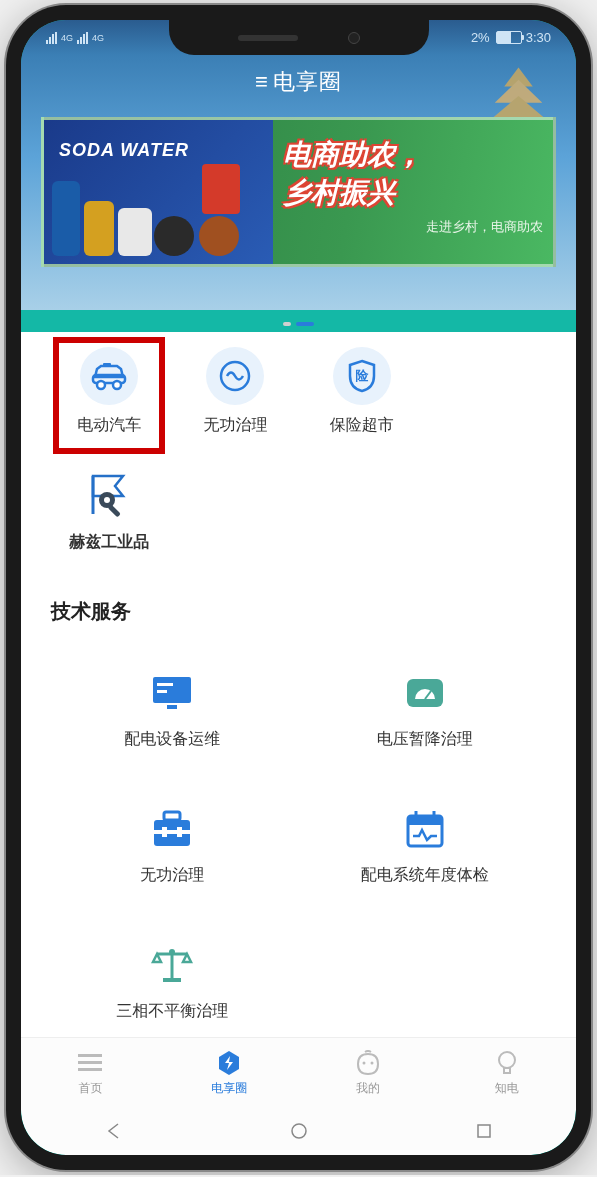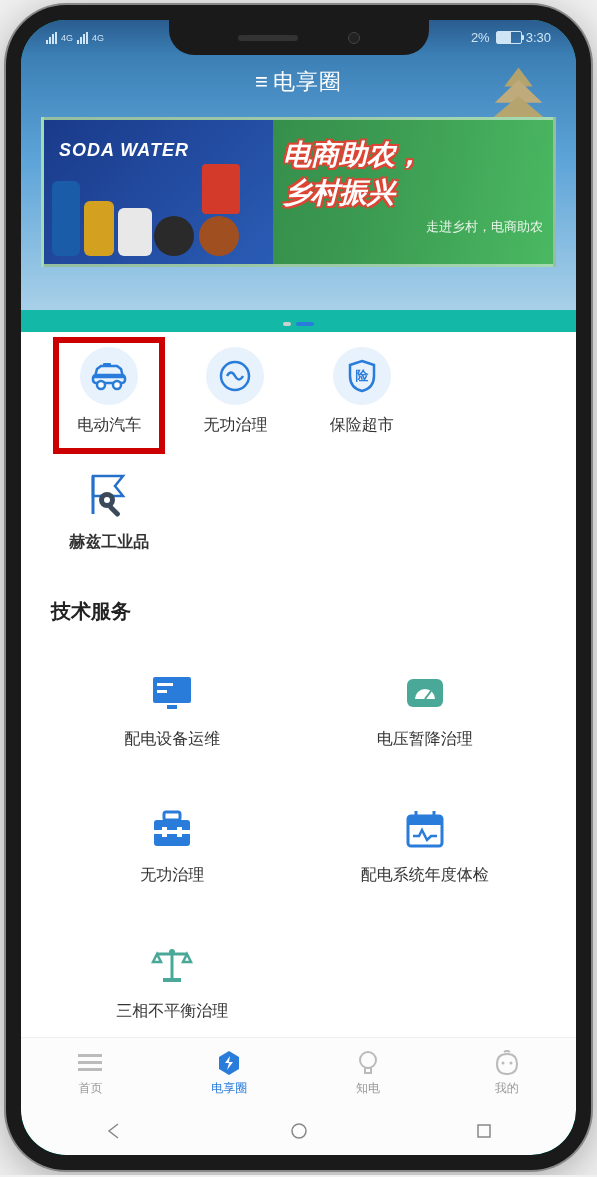--- a/index.html
+++ b/index.html
@@ -563,38 +563,38 @@
         <div class="tab-icon">
           <svg width="28" height="28" viewBox="0 0 28 28">
             <polygon points="14,2 24,8 24,20 14,26 4,20 4,8" fill="#2a7cdb"></polygon>
             <path d="M 15 7 L 10 14 L 14 14 L 12 21 L 18 13 L 14 13 Z" fill="#fff"></path>
           </svg>
         </div>
         <div class="tab-label">电享圈</div>
       </div>
       <div class="tab-item">
         <div class="tab-icon">
-          <svg width="24" height="28" viewBox="0 0 24 28">
-            <circle cx="12" cy="11" r="8" fill="none" stroke="#bbb" stroke-width="2"></circle>
-            <rect x="9" y="19" width="6" height="5" fill="none" stroke="#bbb" stroke-width="2"></rect>
-          </svg>
-        </div>
-        <div class="tab-label">知电</div>
-      </div>
-      <div class="tab-item">
-        <div class="tab-icon">
           <svg width="28" height="26" viewBox="0 0 28 26">
             <path d="M 14 4 Q 4 4 4 14 Q 4 24 14 24 Q 24 24 24 14 Q 24 4 14 4" fill="none" stroke="#bbb" stroke-width="2"></path>
             <path d="M 11 2 Q 14 0 17 2" fill="none" stroke="#bbb" stroke-width="2"></path>
             <circle cx="10" cy="13" r="1.5" fill="#bbb"></circle>
             <circle cx="18" cy="13" r="1.5" fill="#bbb"></circle>
           </svg>
         </div>
         <div class="tab-label">我的</div>
       </div>
+      <div class="tab-item">
+        <div class="tab-icon">
+          <svg width="24" height="28" viewBox="0 0 24 28">
+            <circle cx="12" cy="11" r="8" fill="none" stroke="#bbb" stroke-width="2"></circle>
+            <rect x="9" y="19" width="6" height="5" fill="none" stroke="#bbb" stroke-width="2"></rect>
+          </svg>
+        </div>
+        <div class="tab-label">知电</div>
+      </div>
     </div>
 
     <div class="nav-bar">
       <div class="nav-btn">
         <svg width="18" height="18" viewBox="0 0 18 18">
             <path d="M 13 2 L 4 9 L 13 16" fill="none" stroke="#888" stroke-width="1.5"></path>
           </svg>
       </div>
       <div class="nav-btn">
         <svg width="18" height="18" viewBox="0 0 18 18">

